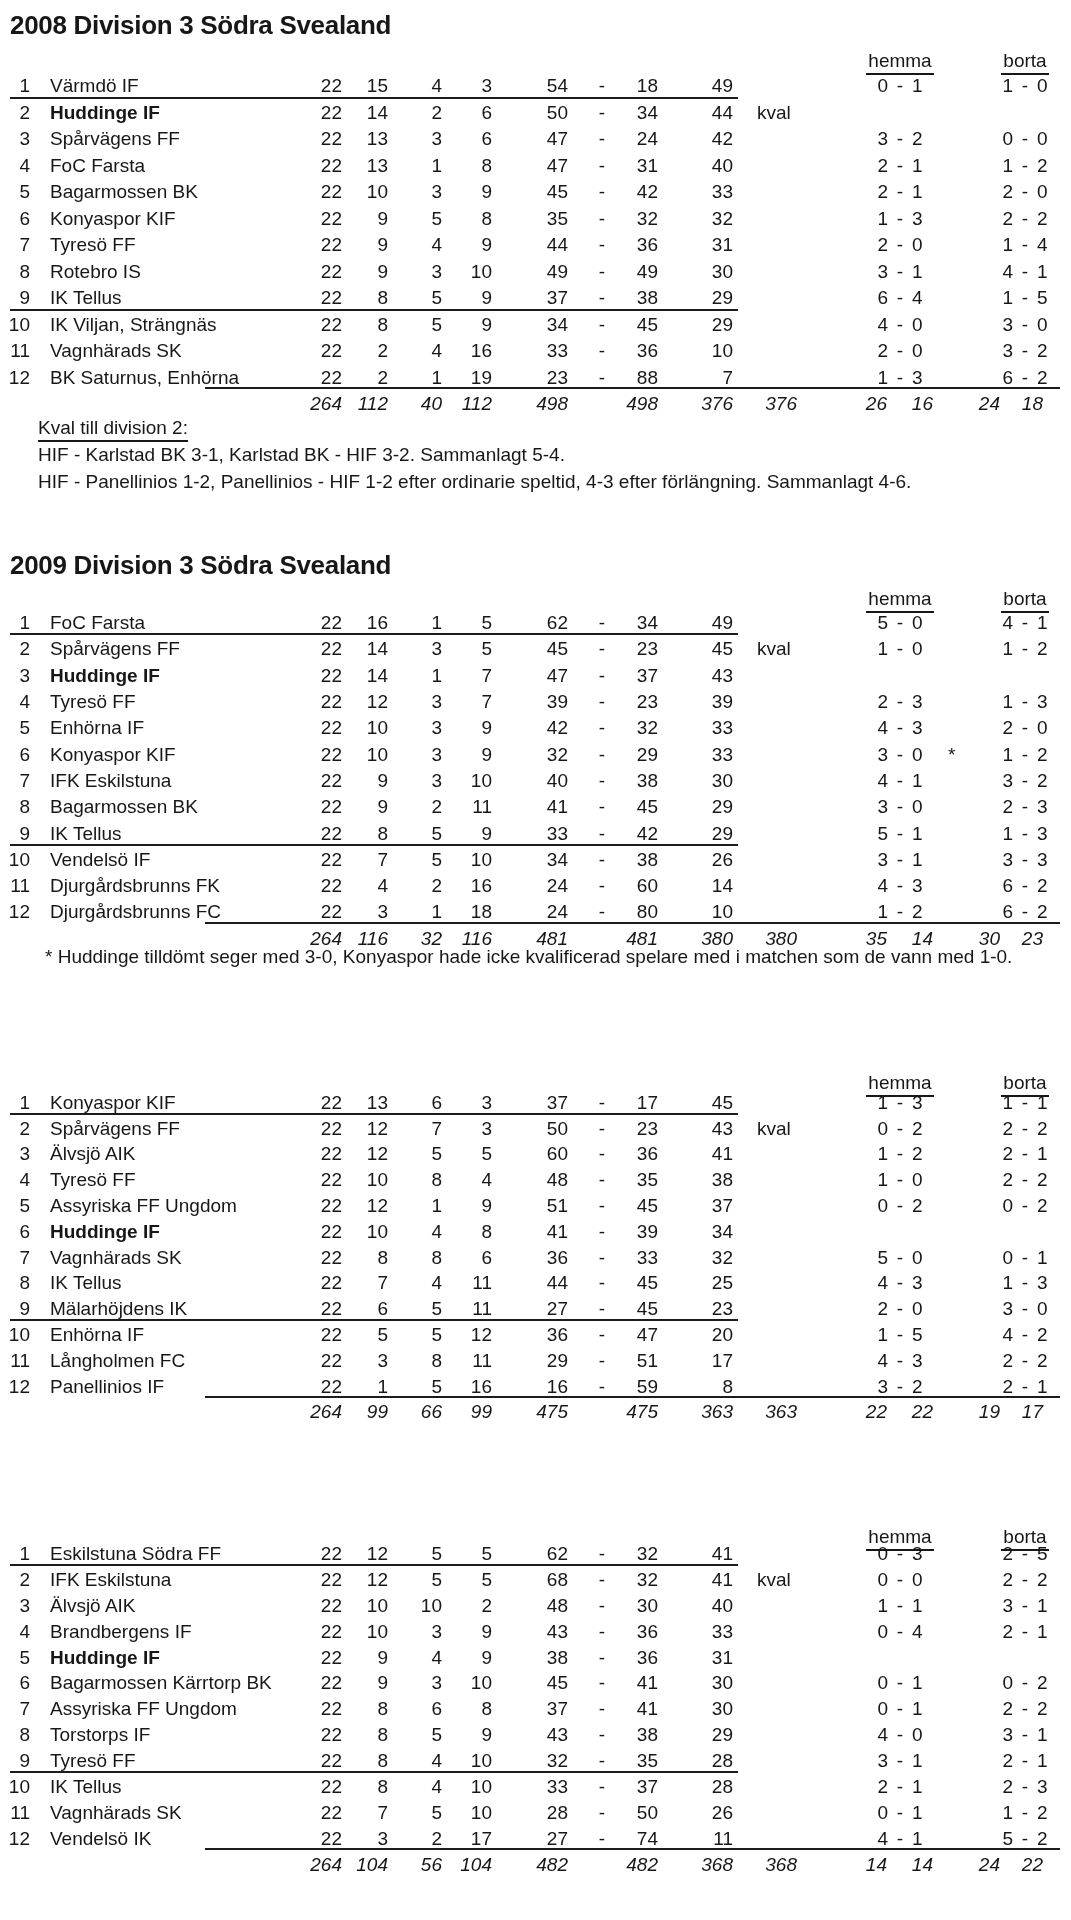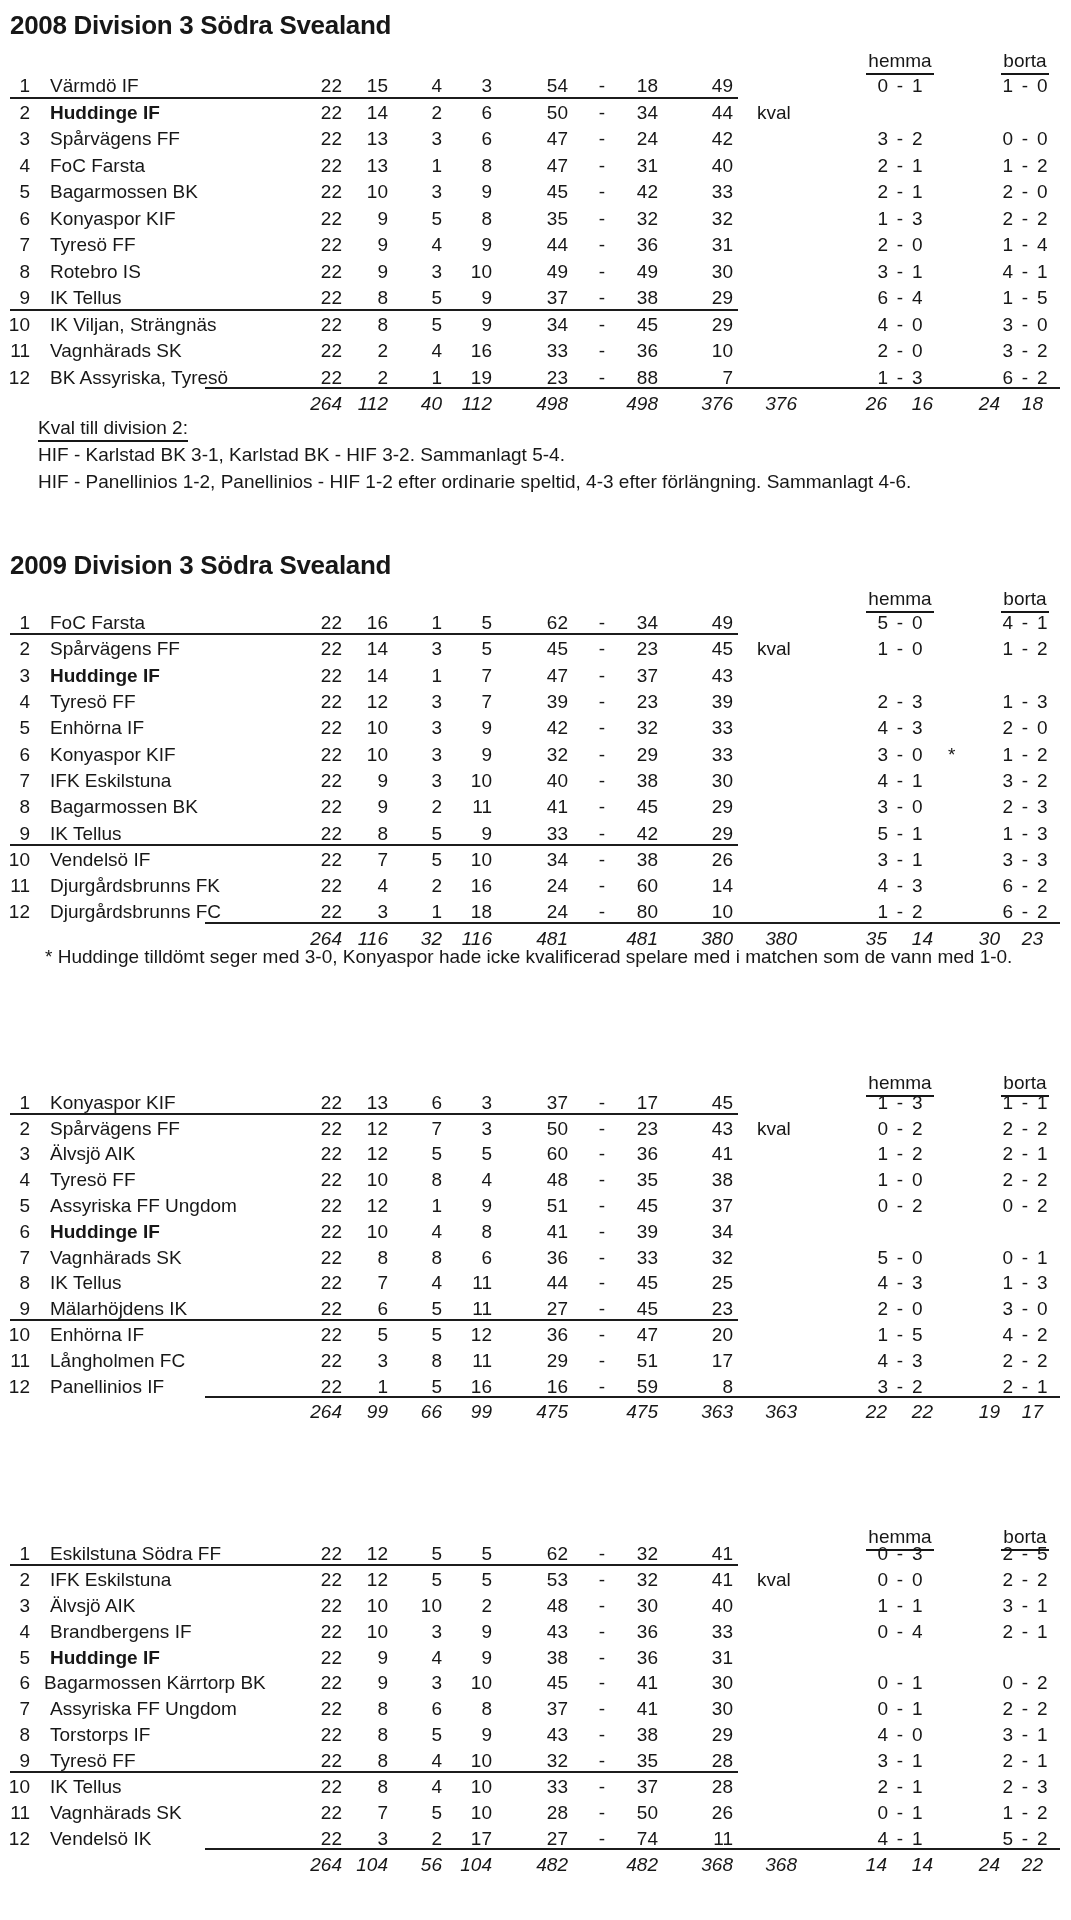--- a/index.html
+++ b/index.html
@@ -261,21 +261,21 @@
         <span class="a">0</span>
       </div>
       <div class="cell score" style="left: 983px; width: 84px;">
         <span class="h">3</span>
         <span class="d">-</span>
         <span class="a">2</span>
       </div>
     </div>
     <div class="row" style="top: 363.5px; height: 26.5px;">
       <div class="cell r" style="left: 0px; width: 30px;">12</div>
-      <div class="cell lft" style="left: 50px; width: 240px;">BK Assyriska, Tyresö</div>
+      <div class="cell lft" style="left: 50px; width: 240px;">BK Saturnus, Enhörna</div>
       <div class="cell r" style="left: 294px; width: 48px;">22</div>
       <div class="cell r" style="left: 350px; width: 38px;">2</div>
       <div class="cell r" style="left: 404px; width: 38px;">1</div>
       <div class="cell r" style="left: 454px; width: 38px;">19</div>
       <div class="cell r" style="left: 518px; width: 50px;">23</div>
       <div class="cell c" style="left: 590px; width: 24px;">-</div>
       <div class="cell r" style="left: 620px; width: 38px;">88</div>
       <div class="cell r" style="left: 685px; width: 48px;">7</div>
       <div class="cell score" style="left: 858px; width: 84px;">
         <span class="h">1</span>
@@ -882,21 +882,21 @@
       </div>
     </div>
     <div class="line" style="left: 10px; width: 728px; top: 1563.9px;"></div>
     <div class="row" style="top: 1565.9px; height: 25.9px;">
       <div class="cell r" style="left: 0px; width: 30px;">2</div>
       <div class="cell lft" style="left: 50px; width: 240px;">IFK Eskilstuna</div>
       <div class="cell r" style="left: 294px; width: 48px;">22</div>
       <div class="cell r" style="left: 350px; width: 38px;">12</div>
       <div class="cell r" style="left: 404px; width: 38px;">5</div>
       <div class="cell r" style="left: 454px; width: 38px;">5</div>
-      <div class="cell r" style="left: 518px; width: 50px;">53</div>
+      <div class="cell r" style="left: 518px; width: 50px;">68</div>
       <div class="cell c" style="left: 590px; width: 24px;">-</div>
       <div class="cell r" style="left: 620px; width: 38px;">32</div>
       <div class="cell r" style="left: 685px; width: 48px;">41</div>
       <div class="cell lft" style="left: 757px; width: 70px;">kval</div>
       <div class="cell score" style="left: 858px; width: 84px;">
         <span class="h">0</span>
         <span class="d">-</span>
         <span class="a">0</span>
       </div>
       <div class="cell score" style="left: 983px; width: 84px;">
@@ -956,21 +956,21 @@
       <div class="cell r" style="left: 350px; width: 38px;">9</div>
       <div class="cell r" style="left: 404px; width: 38px;">4</div>
       <div class="cell r" style="left: 454px; width: 38px;">9</div>
       <div class="cell r" style="left: 518px; width: 50px;">38</div>
       <div class="cell c" style="left: 590px; width: 24px;">-</div>
       <div class="cell r" style="left: 620px; width: 38px;">36</div>
       <div class="cell r" style="left: 685px; width: 48px;">31</div>
     </div>
     <div class="row" style="top: 1669.5px; height: 25.9px;">
       <div class="cell r" style="left: 0px; width: 30px;">6</div>
-      <div class="cell lft" style="left: 44px; width: 240px;">Bagarmossen Kärrtorp BK</div>
+      <div class="cell lft" style="left: 50px; width: 240px;">Bagarmossen Kärrtorp BK</div>
       <div class="cell r" style="left: 294px; width: 48px;">22</div>
       <div class="cell r" style="left: 350px; width: 38px;">9</div>
       <div class="cell r" style="left: 404px; width: 38px;">3</div>
       <div class="cell r" style="left: 454px; width: 38px;">10</div>
       <div class="cell r" style="left: 518px; width: 50px;">45</div>
       <div class="cell c" style="left: 590px; width: 24px;">-</div>
       <div class="cell r" style="left: 620px; width: 38px;">41</div>
       <div class="cell r" style="left: 685px; width: 48px;">30</div>
       <div class="cell score" style="left: 858px; width: 84px;">
         <span class="h">0</span>

